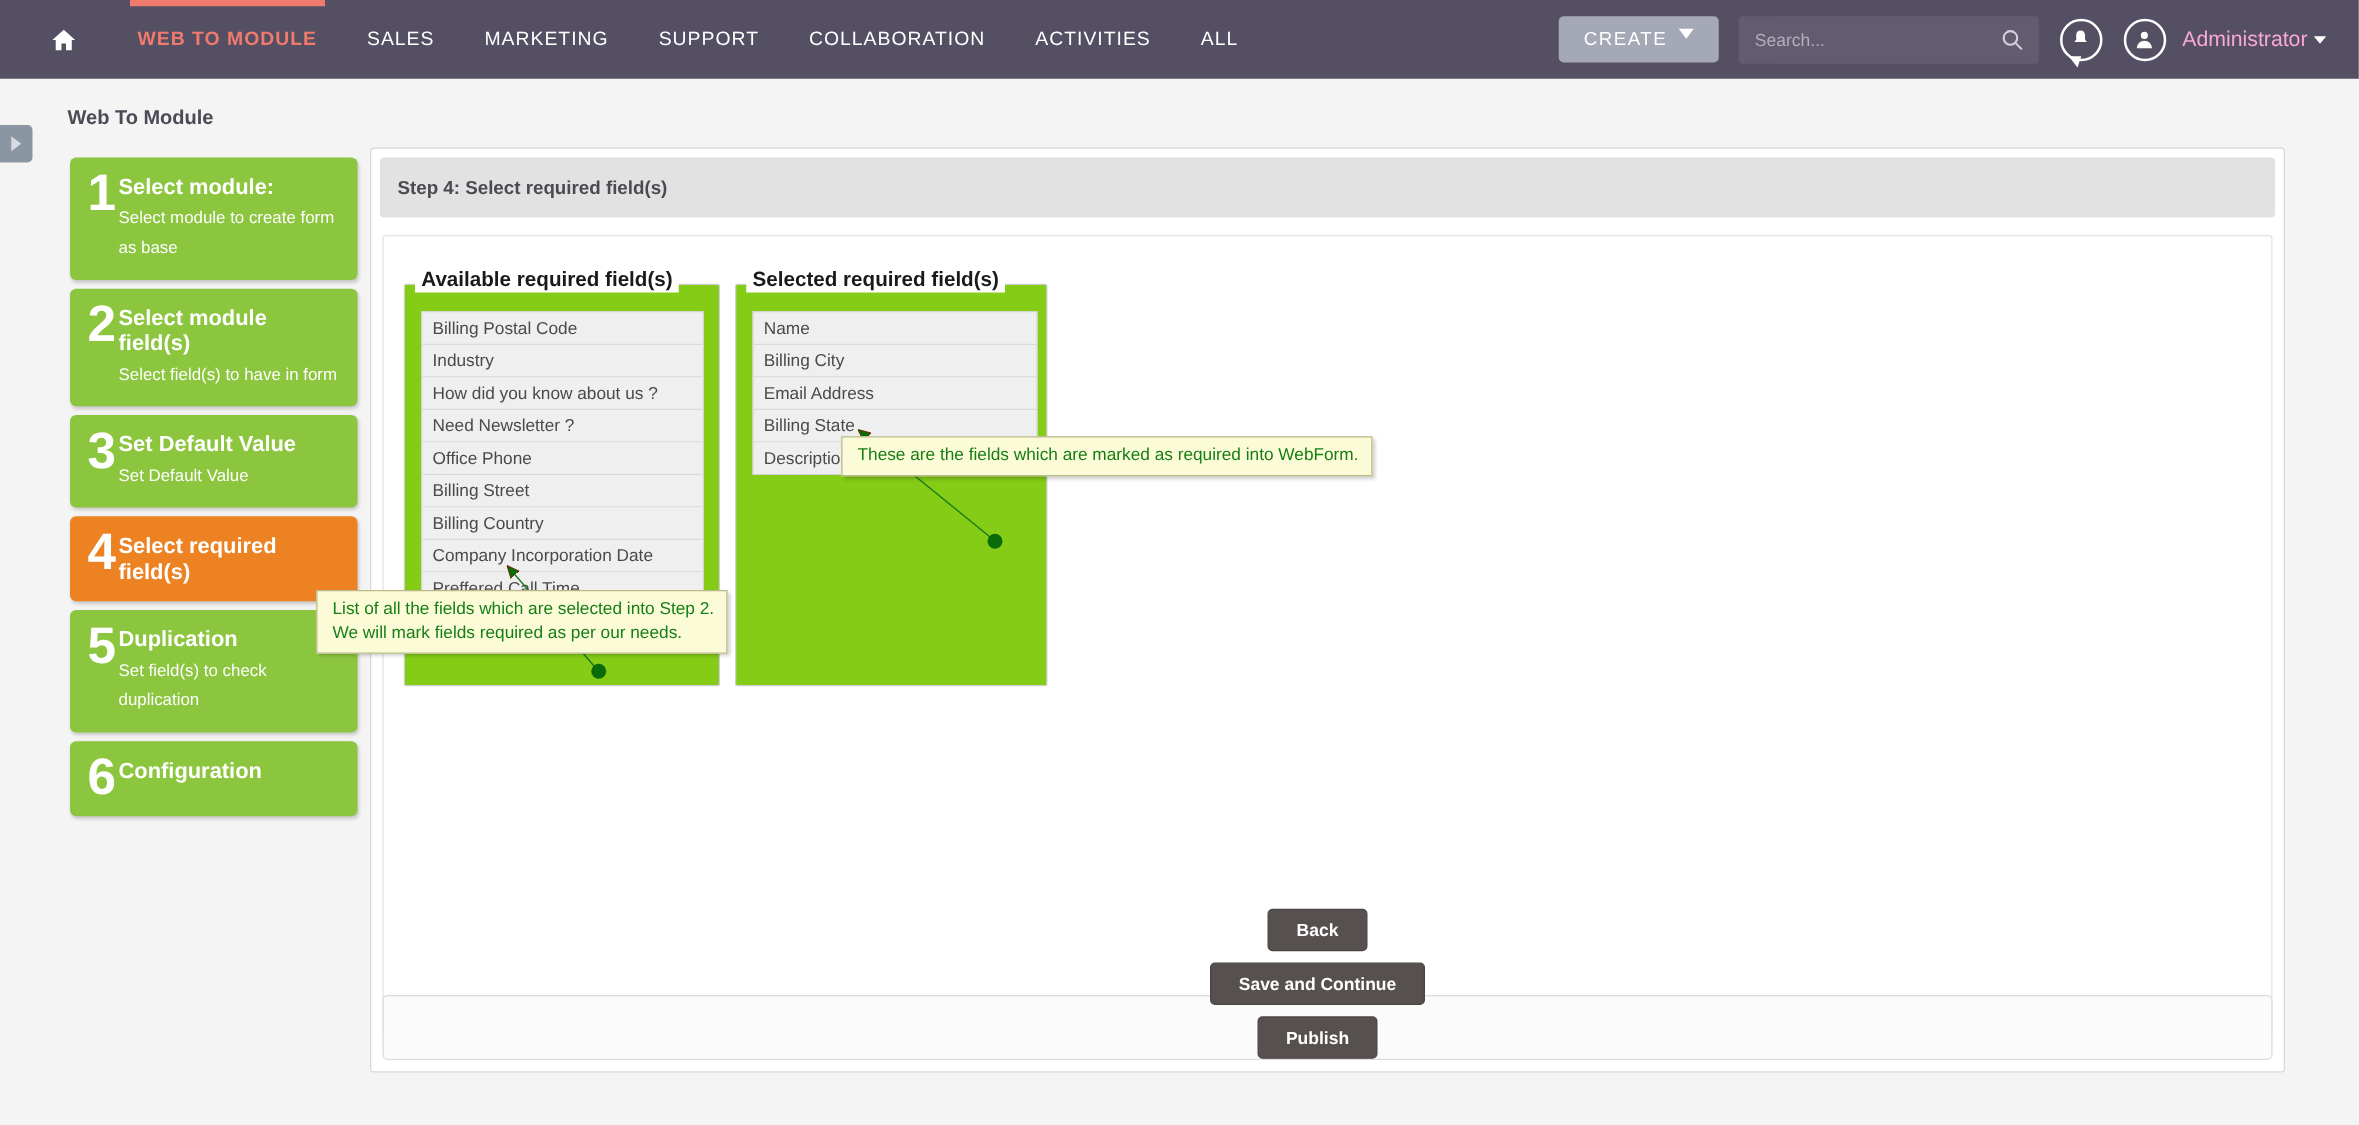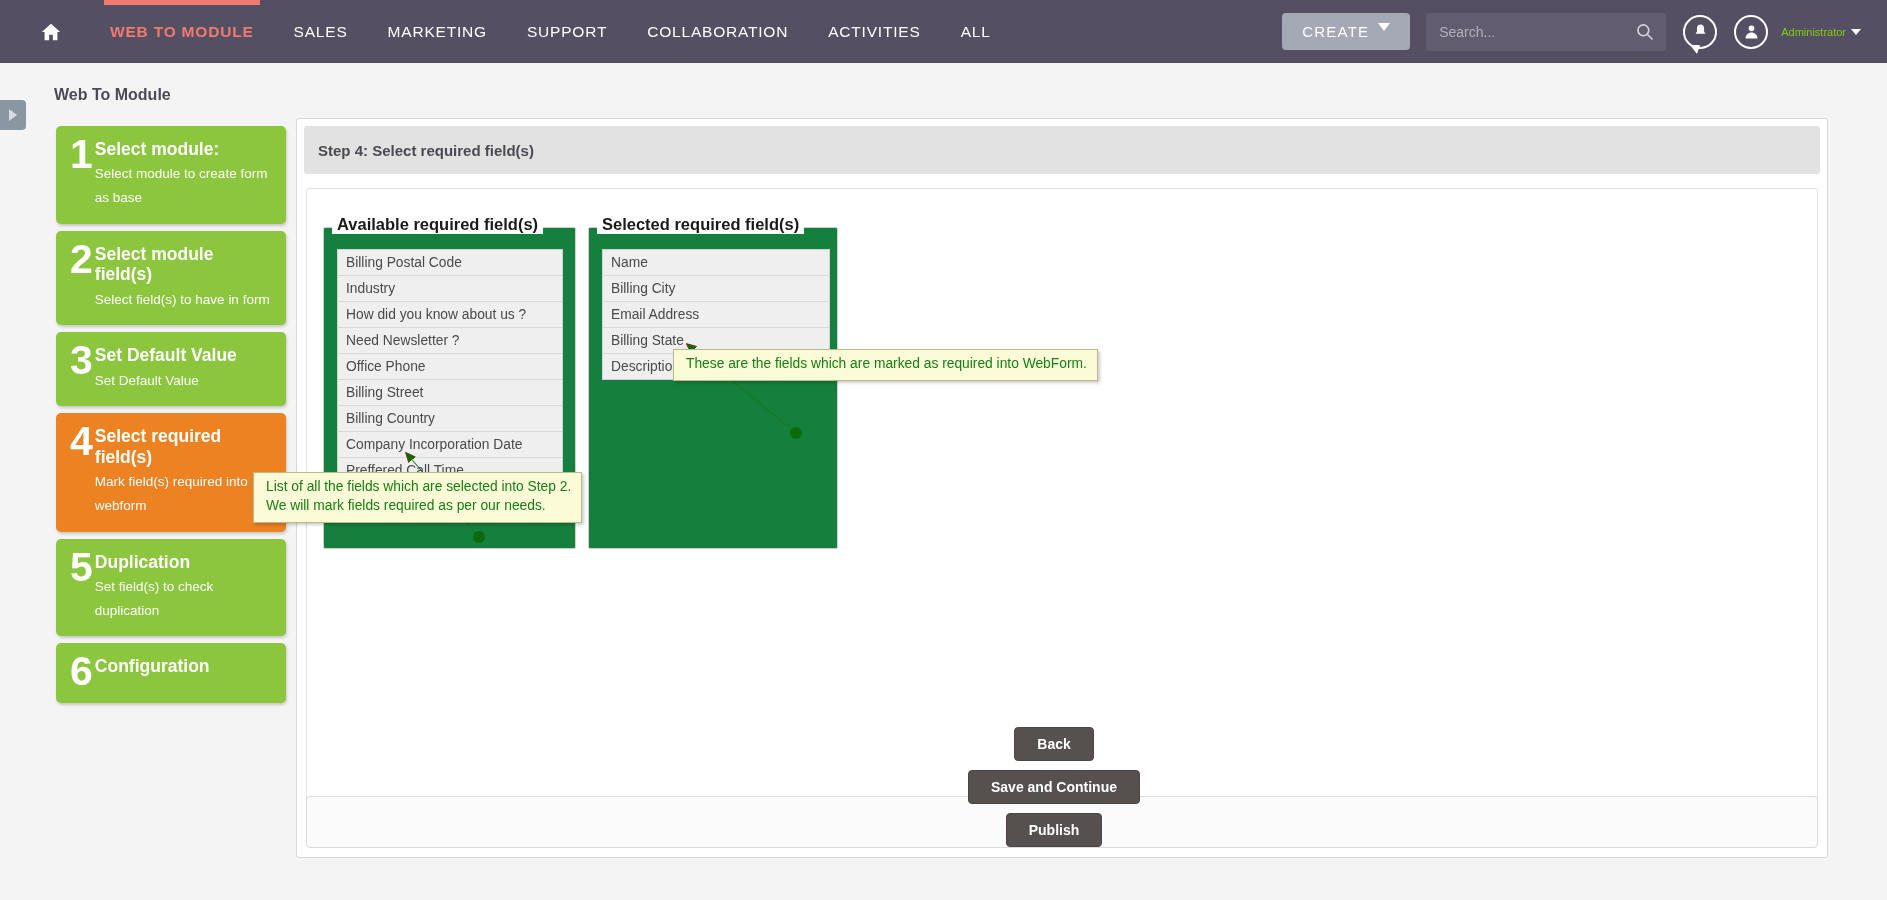--- a/index.html
+++ b/index.html
@@ -98,21 +98,21 @@
   }
   .circ-icon svg { width: 17px; height: 17px; fill: #ffffff; }
   .bell-tail {
     position: absolute; bottom: -7px; left: 5px;
     width: 0; height: 0;
     border-left: 7px solid transparent;
     border-right: 3px solid transparent;
     border-top: 9px solid #ffffff;
   }
   .admin-label {
-    color: #84cc16; font-size: 11px;
+    color: #f9a8d4; font-size: 17px;
     margin-left: 13px; margin-right: 5px;
     cursor: pointer; white-space: nowrap;
   }
   .admin-caret {
     width: 0; height: 0;
     border-left: 5px solid transparent;
     border-right: 5px solid transparent;
     border-top: 6px solid #ffffff;
     margin-right: 12px; cursor: pointer;
   }
@@ -220,21 +220,21 @@
     padding: 8px 22px;
     cursor: pointer;
     white-space: nowrap;
   }
 
   
   .fs {
     position: absolute;
     border: 1px solid #cfcfcf;
     border-radius: 2px;
-    background: #15803d;
+    background: #84cc16;
   }
   .fs-legend {
     position: absolute;
     top: -13px; left: 8px;
     background: #ffffff;
     padding: 0 5px;
     font-size: 16.5px; font-weight: bold;
     color: #1a1a1a;
     white-space: nowrap;
   }
@@ -354,21 +354,20 @@
     <div class="step-num">3</div>
     <div class="step-txt">
       <div class="step-title">Set Default Value</div>
       <div class="step-desc">Set Default Value</div>
     </div>
   </div>
   <div class="step active">
     <div class="step-num">4</div>
     <div class="step-txt">
       <div class="step-title">Select required field(s)</div>
-      <div class="step-desc">Mark field(s) required into webform</div>
     </div>
   </div>
   <div class="step green">
     <div class="step-num">5</div>
     <div class="step-txt">
       <div class="step-title">Duplication</div>
       <div class="step-desc">Set field(s) to check duplication</div>
     </div>
   </div>
   <div class="step green">

